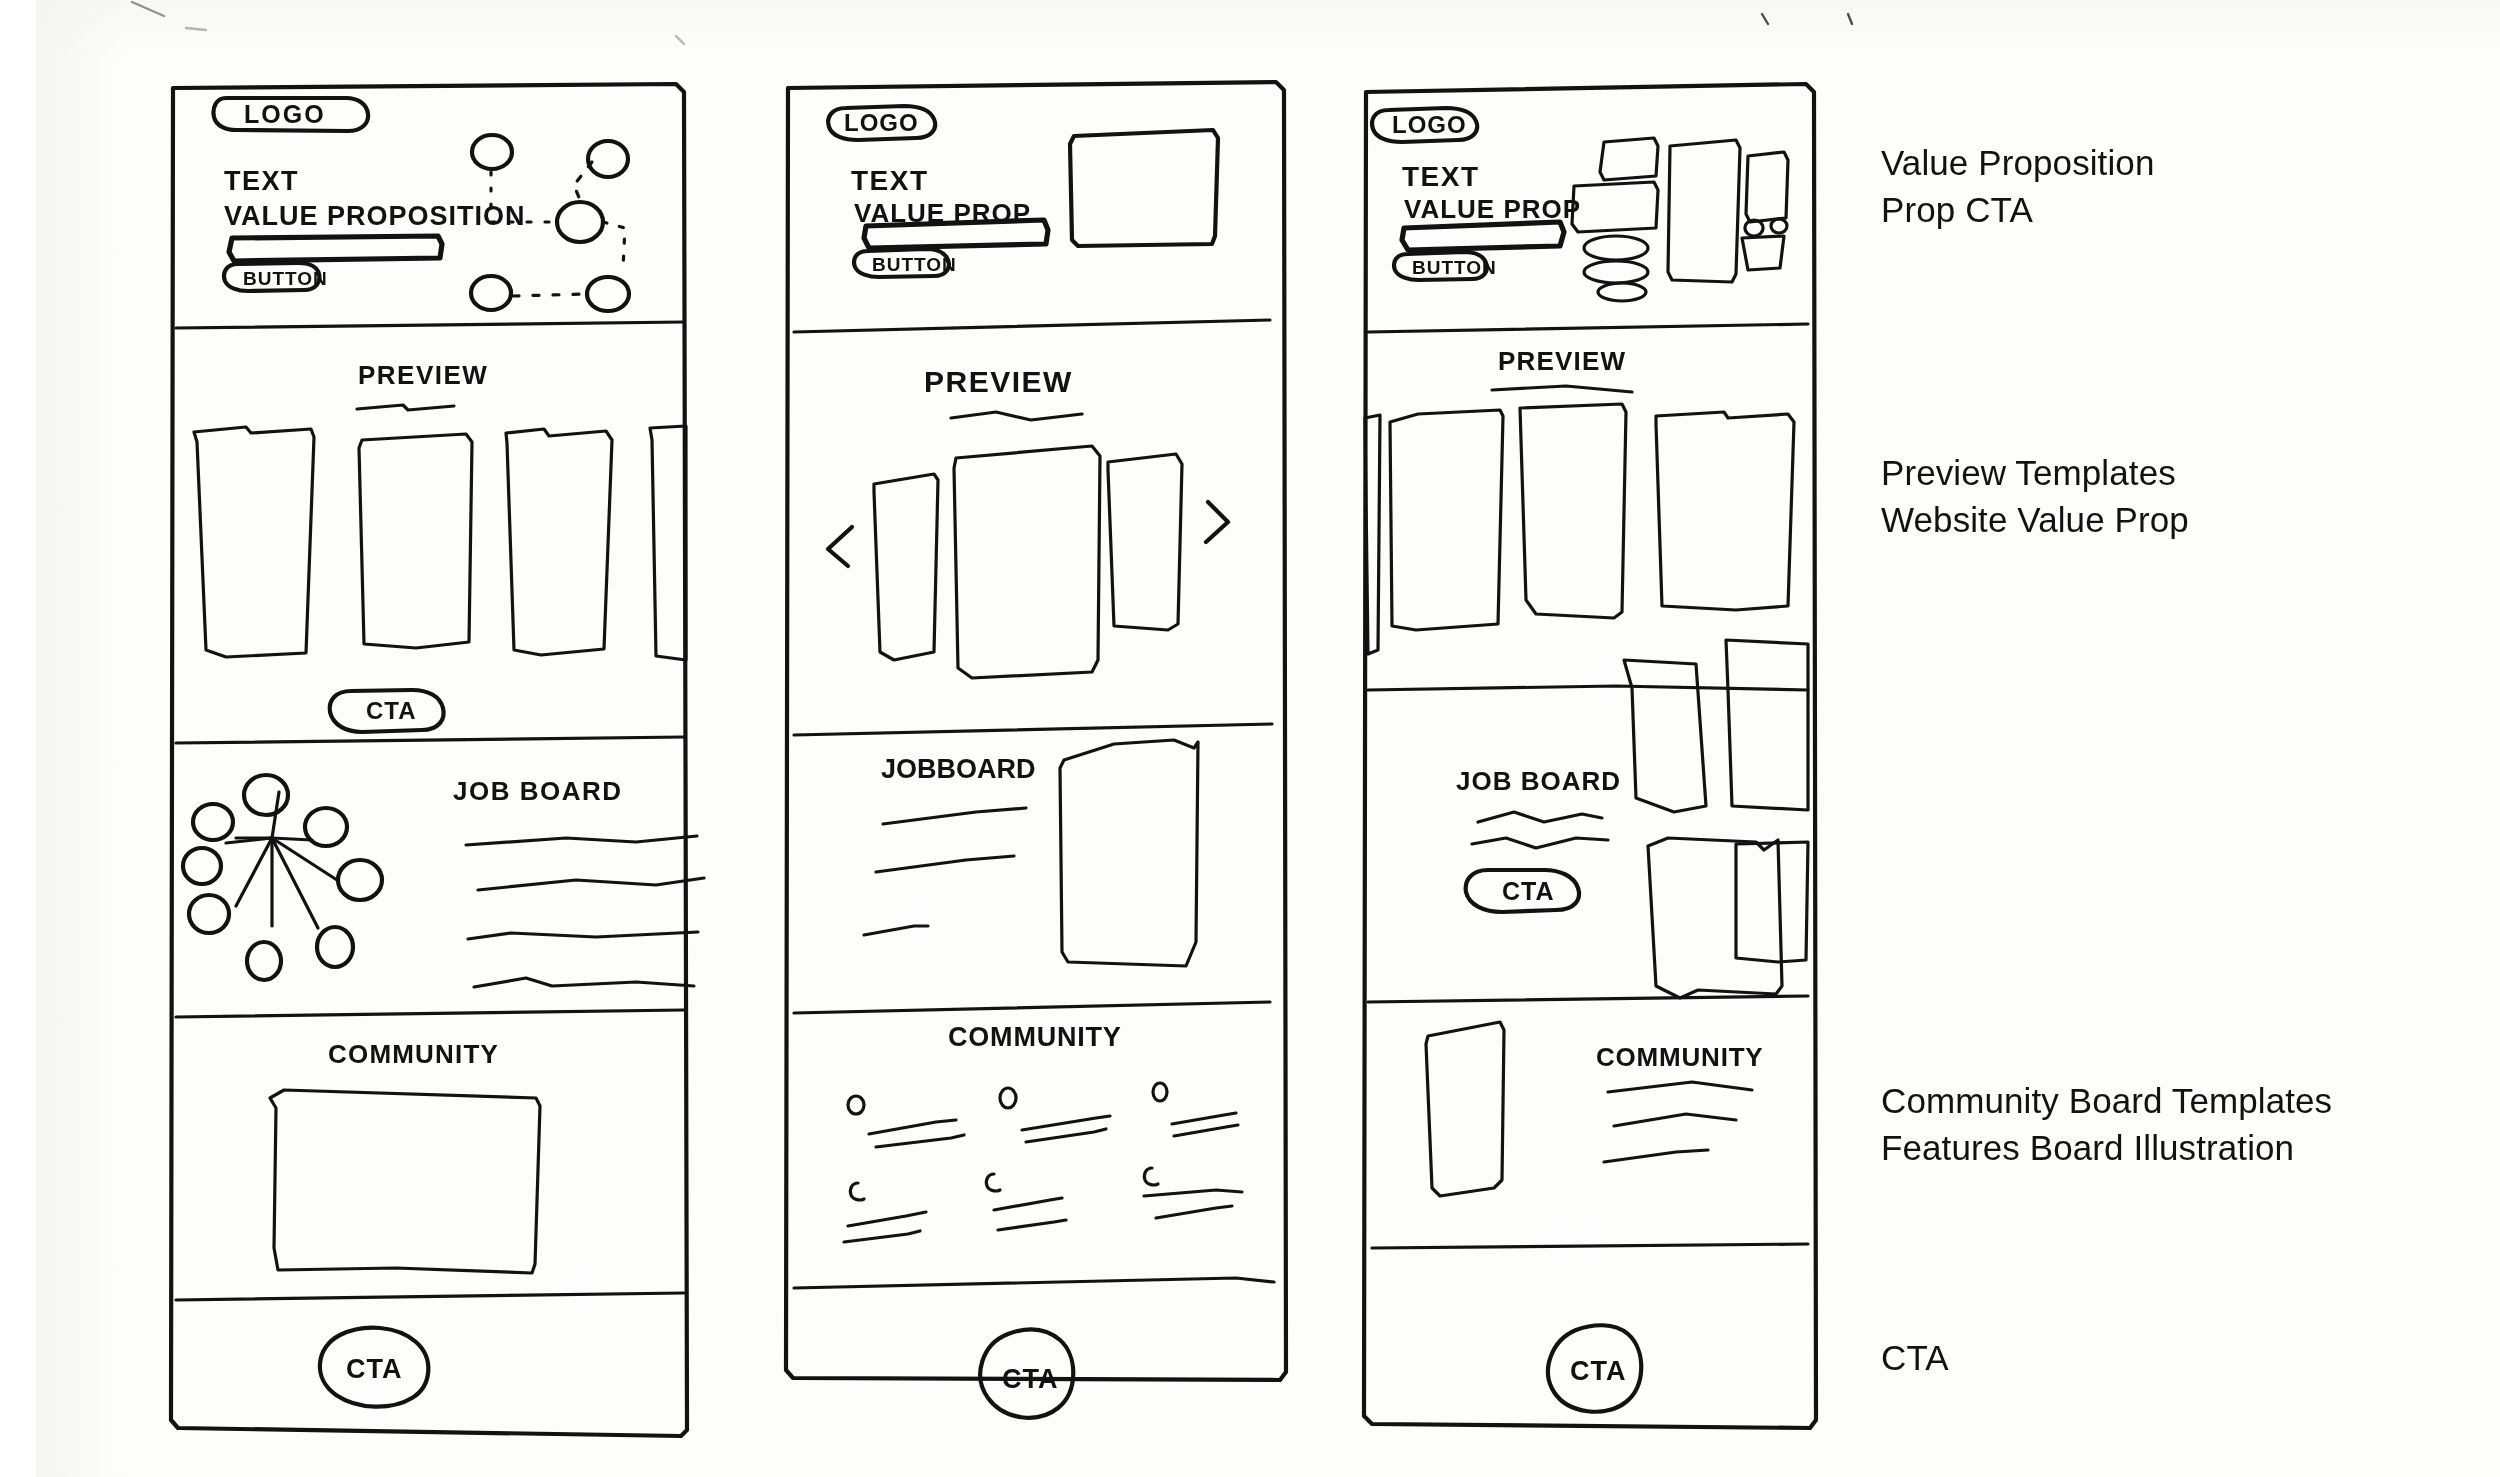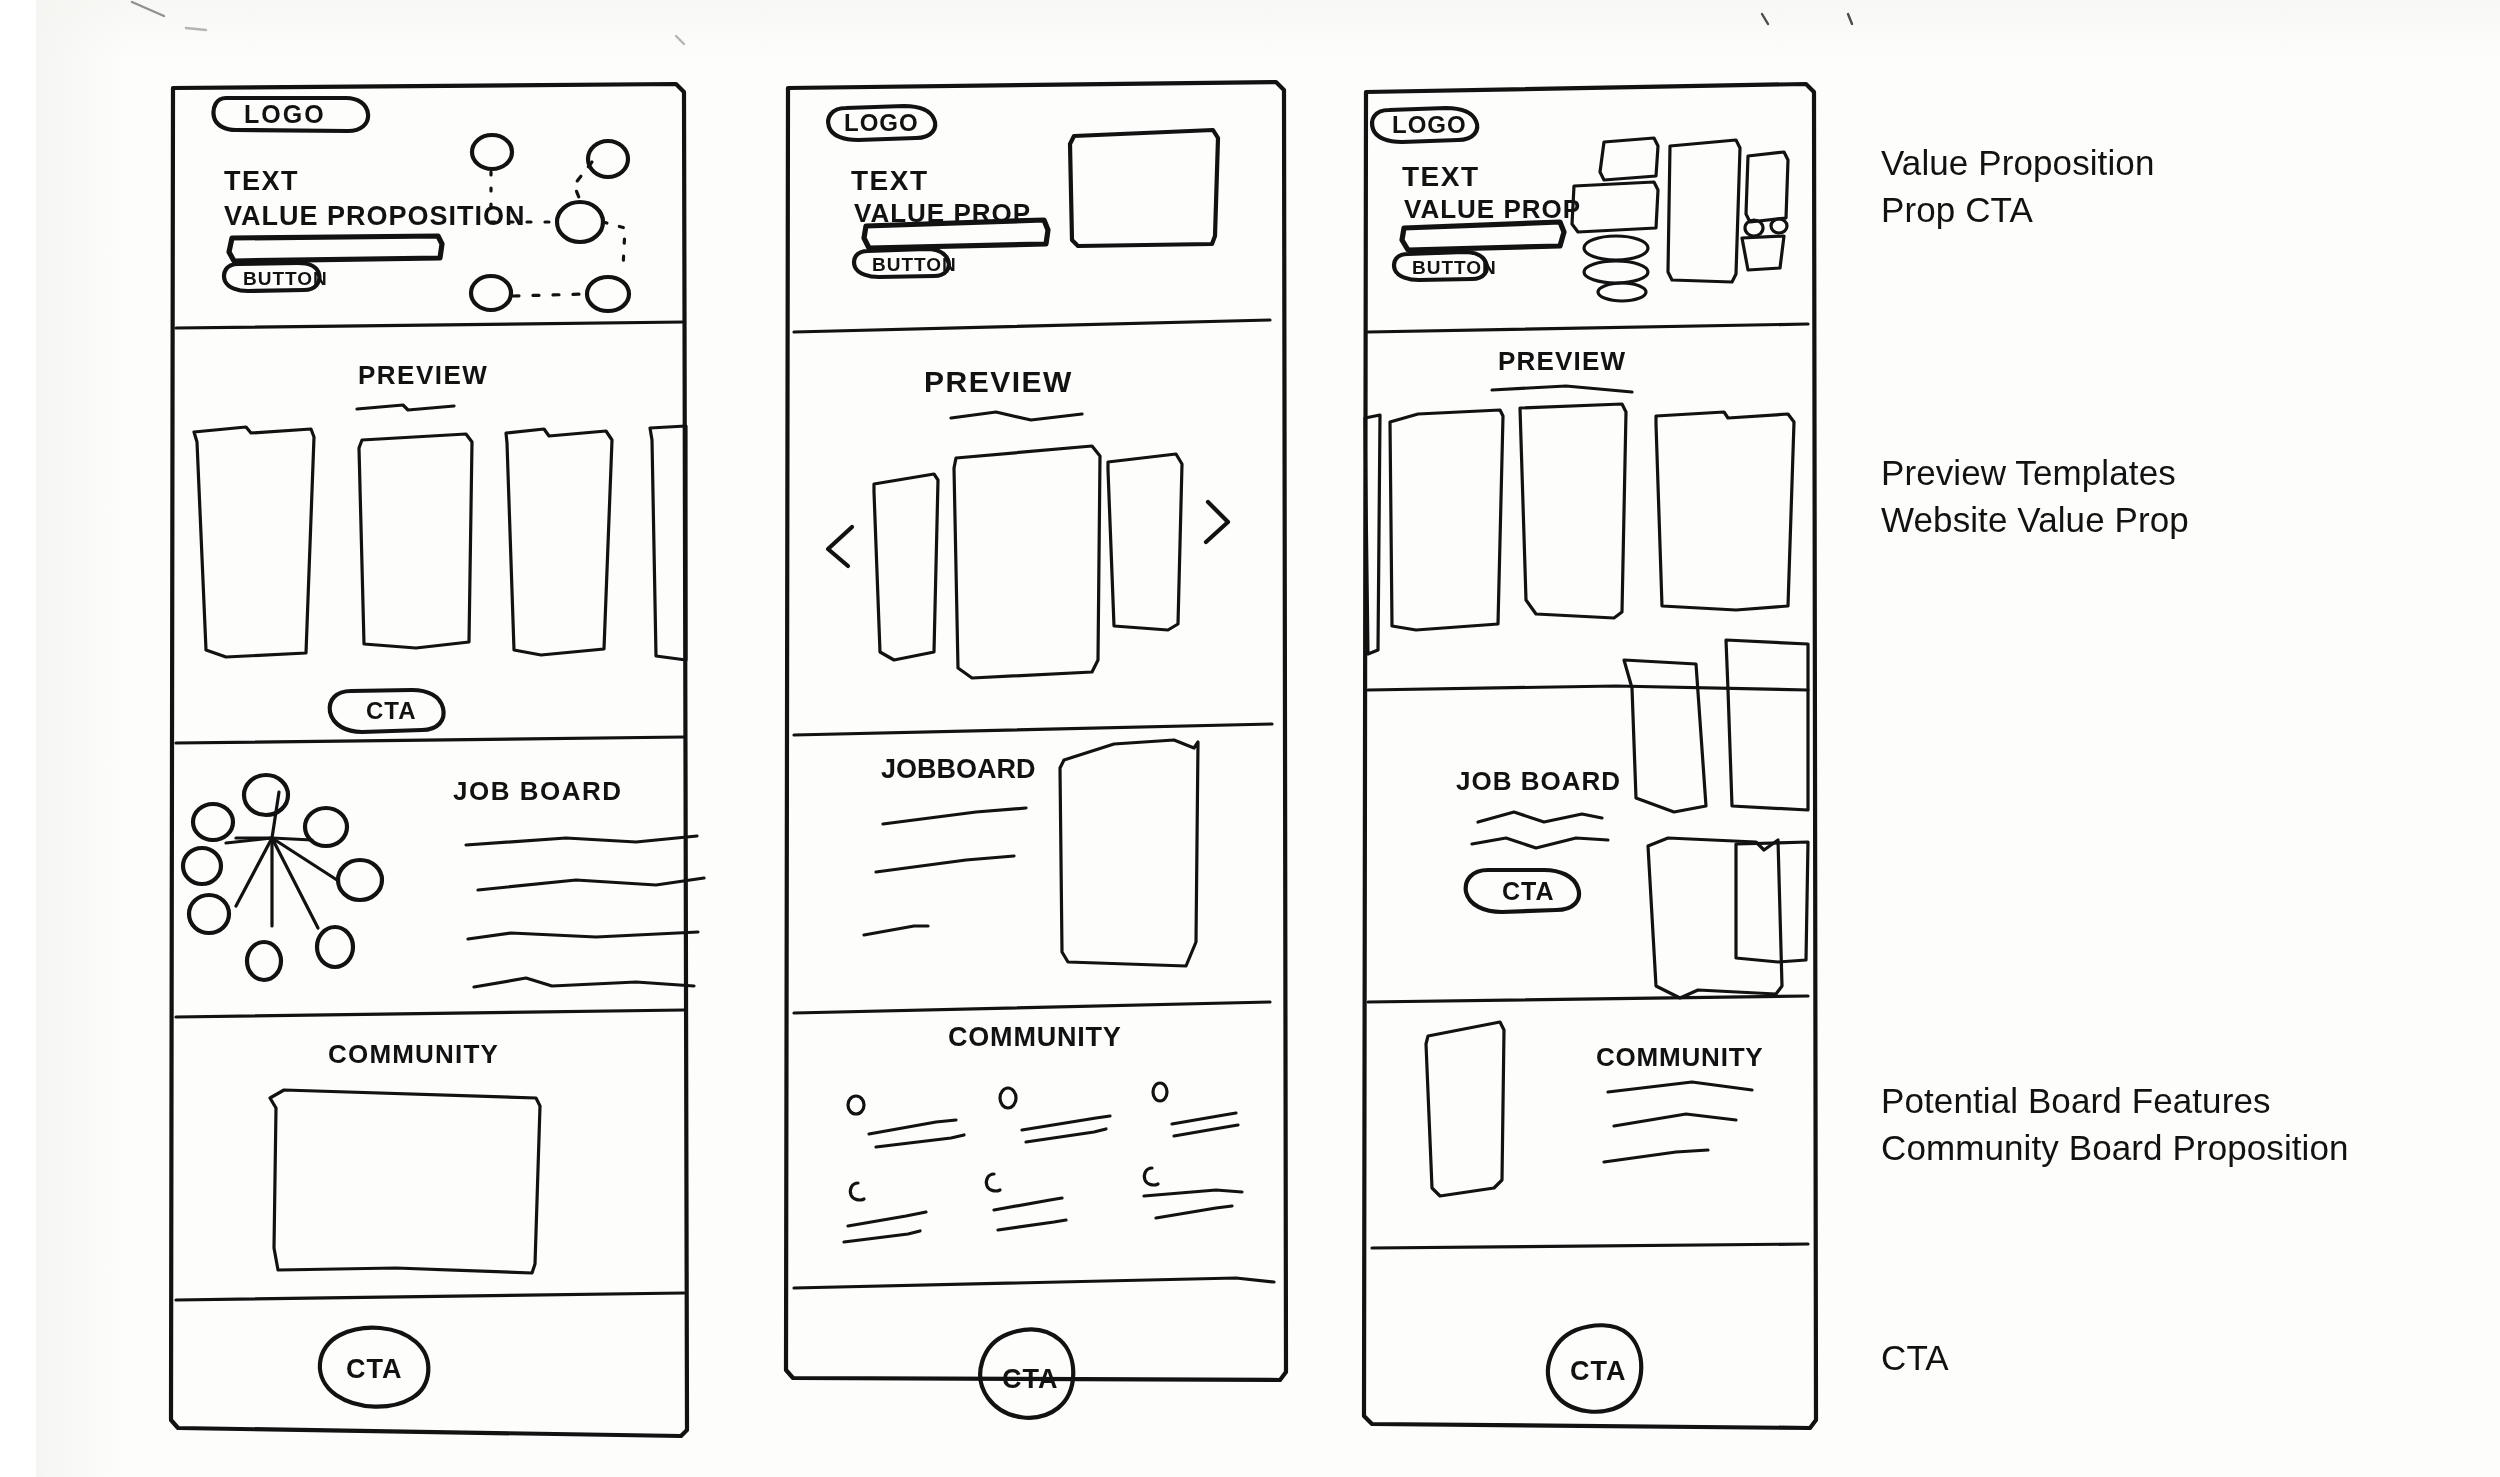--- a/index.html
+++ b/index.html
@@ -333,22 +333,22 @@
       <div class="anno-line">Prop CTA</div>
     </div>
 
     <div class="anno-group" style="top:450px">
       <div class="anno-line">Preview Templates</div>
       <div class="anno-line">Website Value Prop</div>
     </div>
 
 
     <div class="anno-group" style="top:1078px">
-      <div class="anno-line">Potential Board Features</div>
-      <div class="anno-line">Community Board Proposition</div>
+      <div class="anno-line">Community Board Templates</div>
+      <div class="anno-line">Features Board Illustration</div>
     </div>
 
     <div class="anno-group" style="top:1335px">
       <div class="anno-line">CTA</div>
     </div>
 
   </div>
 </div>
 
 </body></html>

